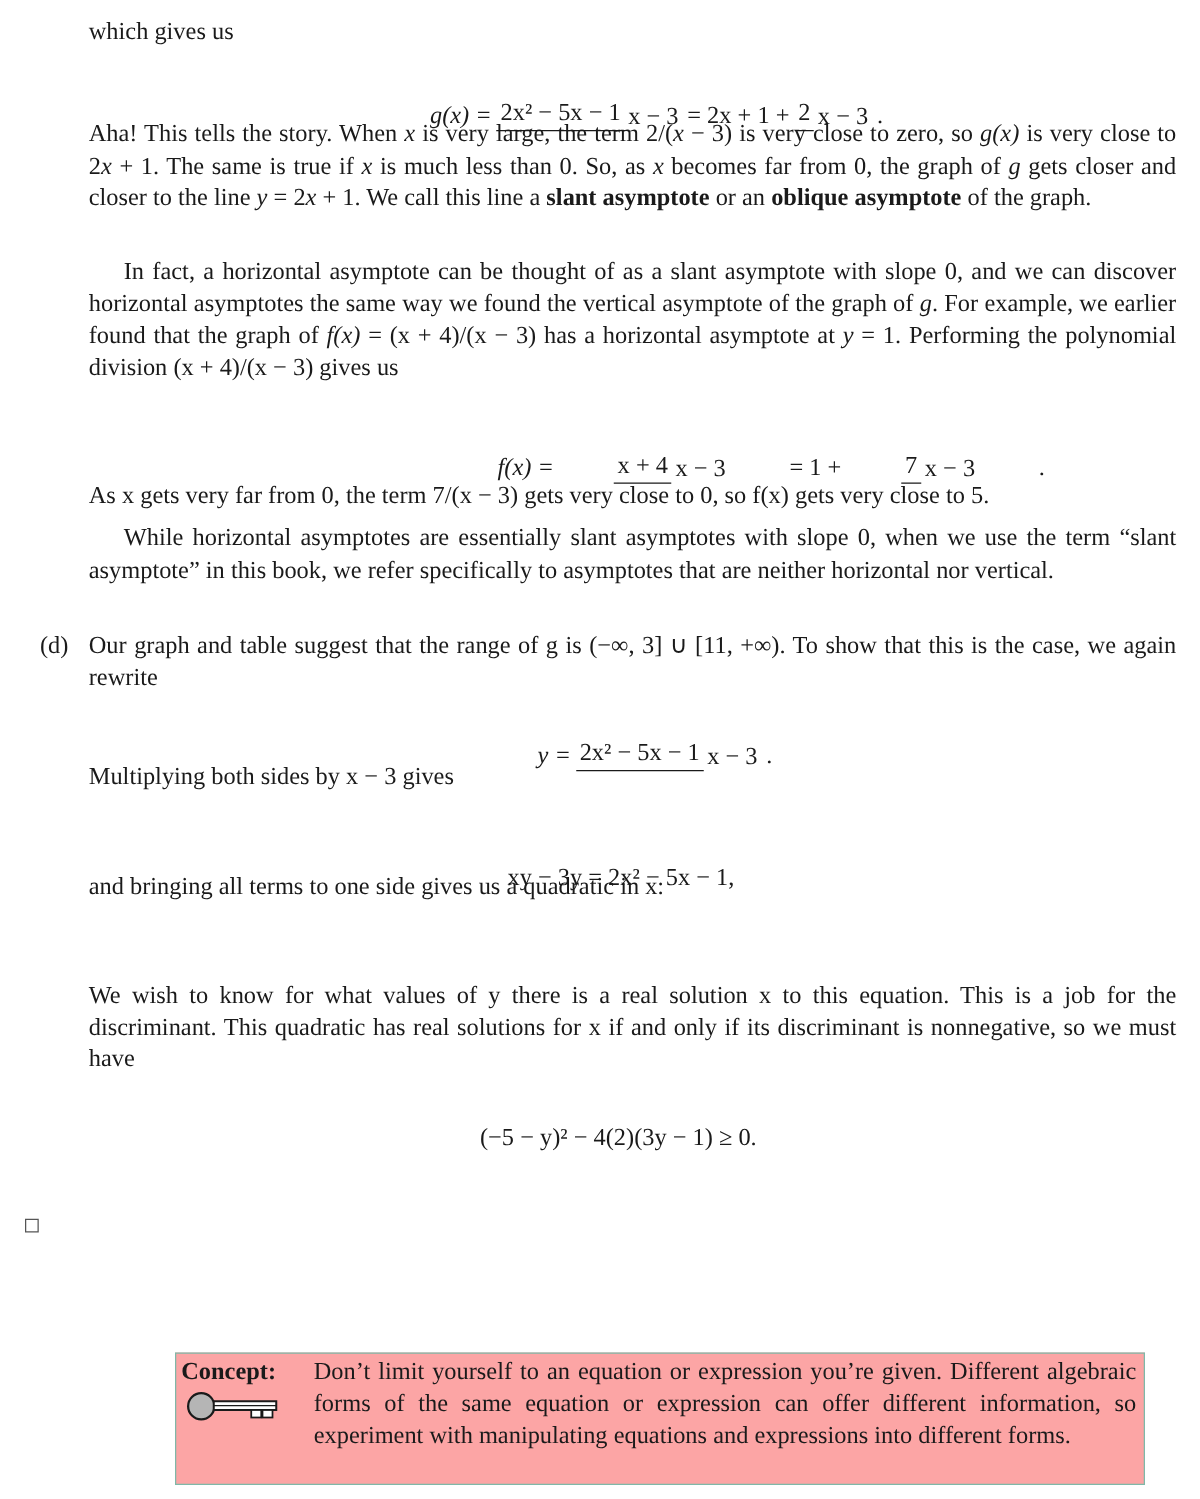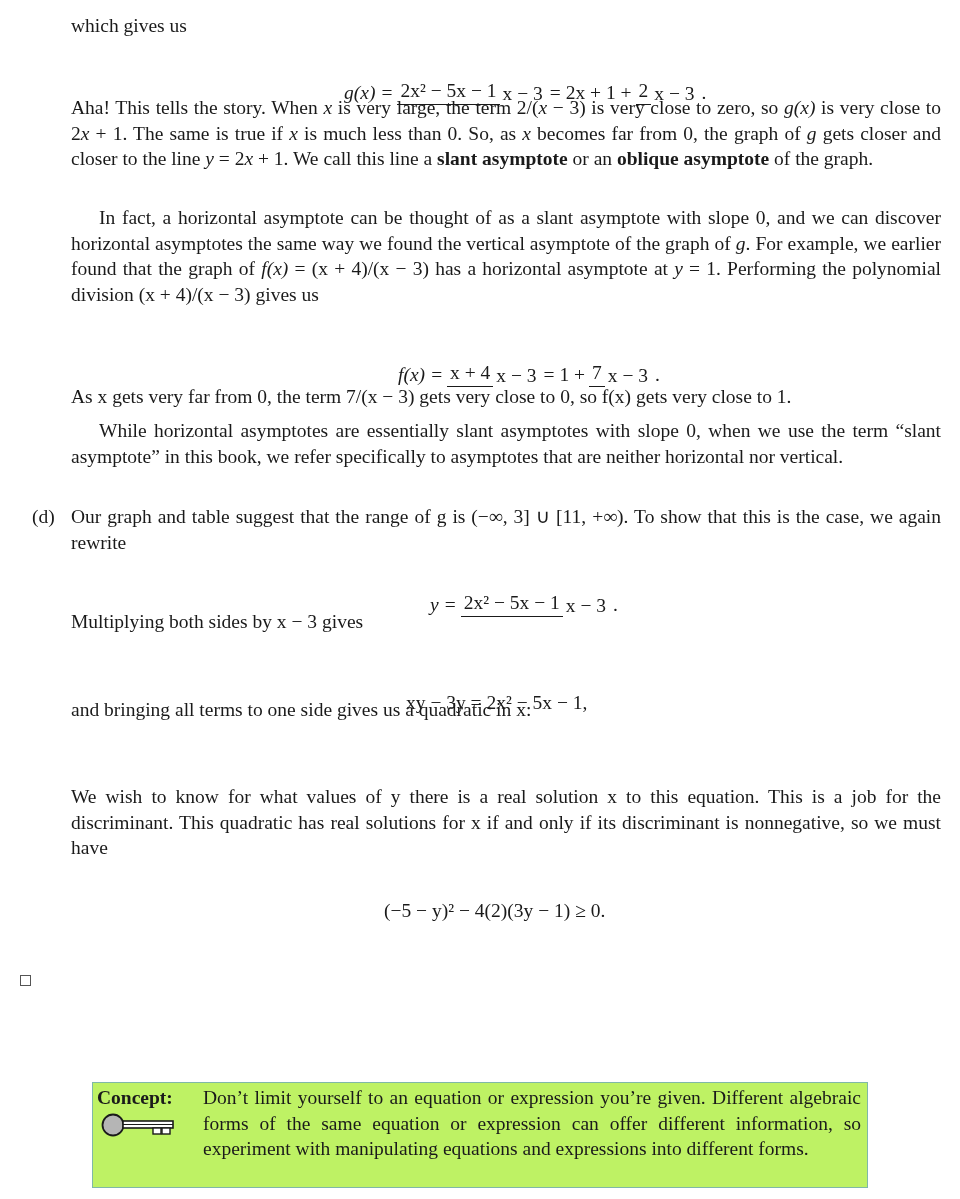--- a/index.html
+++ b/index.html
@@ -73,36 +73,36 @@
   </div>
 
   <div class="txt" style="left:71px; top:95px; width:870px;">
     <span>Aha! This tells the story. When </span><i class="v">x</i><span> is very large, the term 2/(</span><i class="v">x</i><span> − 3) is very close to zero, so </span><i class="v">g(x)</i><span> is very close to 2</span><i class="v">x</i><span> + 1. The same is true if </span><i class="v">x</i><span> is much less than 0. So, as </span><i class="v">x</i><span> becomes far from 0, the graph of </span><i class="v">g</i><span> gets closer and closer to the line </span><i class="v">y</i><span> = 2</span><i class="v">x</i><span> + 1. We call this line a </span><b>slant asymptote</b><span> or an </span><b>oblique asymptote</b><span> of the graph.</span>
   </div>
 
   <div class="txt indent" style="left:71px; top:205px; width:870px;">
     <span>In fact, a horizontal asymptote can be thought of as a slant asymptote with slope 0, and we can discover horizontal asymptotes the same way we found the vertical asymptote of the graph of </span><i class="v">g</i><span>. For example, we earlier found that the graph of </span><i class="v">f(x)</i><span> = (x + 4)/(x − 3) has a horizontal asymptote at </span><i class="v">y</i><span> = 1. Performing the polynomial division (x + 4)/(x − 3) gives us</span>
   </div>
 
-  <div class="eq" style="left:398px; top:322px;">
+  <div class="eq" style="left:398px; top:322px;gap:44px;">
     <span style="font-style:italic">f(x) =</span>
     <span class="frac">
       <span class="num">x + 4</span>
       <span class="den">x − 3</span>
     </span>
     <span>= 1 +</span>
     <span class="frac">
       <span class="num">7</span>
       <span class="den">x − 3</span>
     </span>
     <span>.</span>
   </div>
 
   <div class="txt" style="left:71px; top:384px; width:870px;">
-    <span>As x gets very far from 0, the term 7/(x − 3) gets very close to 0, so f(x) gets very close to 1.</span>
+    <span>As x gets very far from 0, the term 7/(x − 3) gets very close to 0, so f(x) gets very close to 5.</span>
   </div>
 
   <div class="txt indent" style="left:71px; top:418px; width:870px;">
     <span>While horizontal asymptotes are essentially slant asymptotes with slope 0, when we use the term “slant asymptote” in this book, we refer specifically to asymptotes that are neither horizontal nor vertical.</span>
   </div>
 
   <div class="label-d">(d)</div>
 
   <div class="txt" style="left:71px; top:504px; width:870px;">
     <span>Our graph and table suggest that the range of g is (−∞, 3] ∪ [11, +∞). To show that this is the case, we again rewrite</span>
@@ -135,21 +135,21 @@
   </div>
 
   <div class="eq" style="left:384px; top:860px;">
     <span>(−5 − y)² − 4(2)(3y − 1) ≥ 0.</span>
   </div>
 
 
   <div class="qed"></div>
 
 
-  <div class="concept" style="background: #bef264; border-color: rgb(127, 184, 168);">
+  <div class="concept" style="background: #fca5a5; border-color: rgb(127, 184, 168); margin-left: 48px;">
     <div class="concept-label">Concept:</div>
     <svg class="key-icon" viewBox="0 0 74 26">
       <circle cx="12" cy="12" r="10.5" fill="#b5b5b5" stroke="#1a1a1a" stroke-width="1.8"></circle>
       <rect x="22" y="8" width="50" height="7" fill="#ffffff" stroke="#1a1a1a" stroke-width="1.6"></rect>
       <line x1="22" y1="11.5" x2="72" y2="11.5" stroke="#1a1a1a" stroke-width="1"></line>
       <rect x="52" y="15" width="8" height="6" fill="#ffffff" stroke="#1a1a1a" stroke-width="1.4"></rect>
       <rect x="61" y="15" width="8" height="6" fill="#ffffff" stroke="#1a1a1a" stroke-width="1.4"></rect>
     </svg>
     <div class="concept-text">Don’t limit yourself to an equation or expression you’re given. Different algebraic forms of the same equation or expression can offer different information, so experiment with manipulating equations and expressions into different forms.</div>
   </div>

